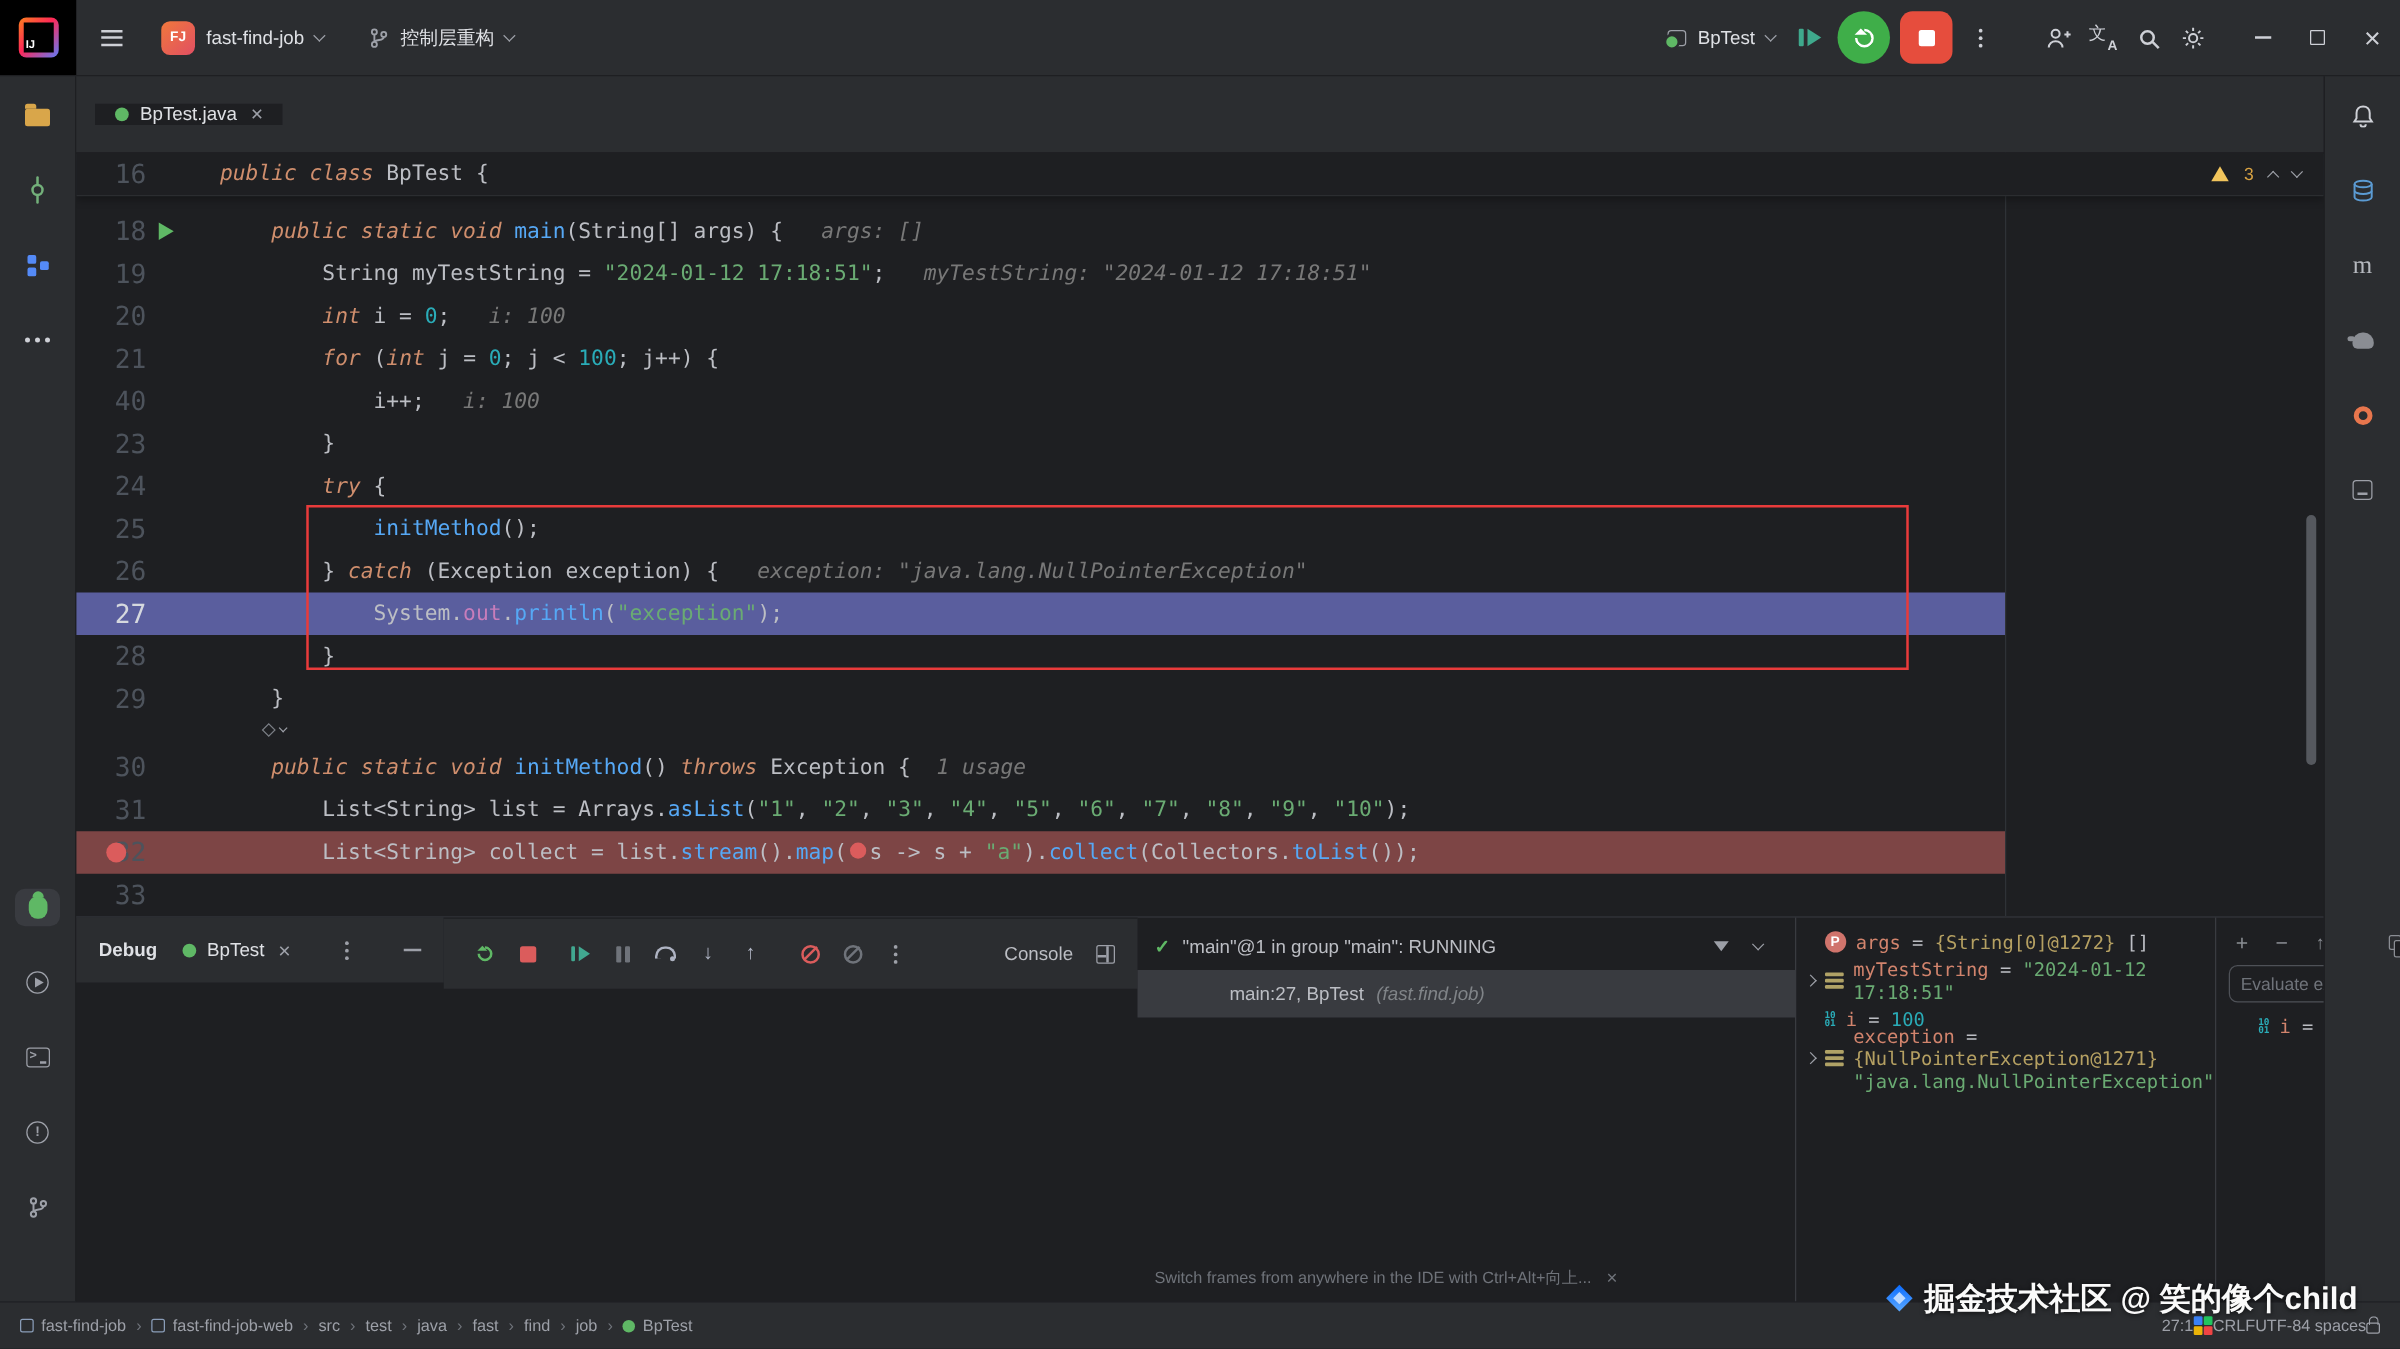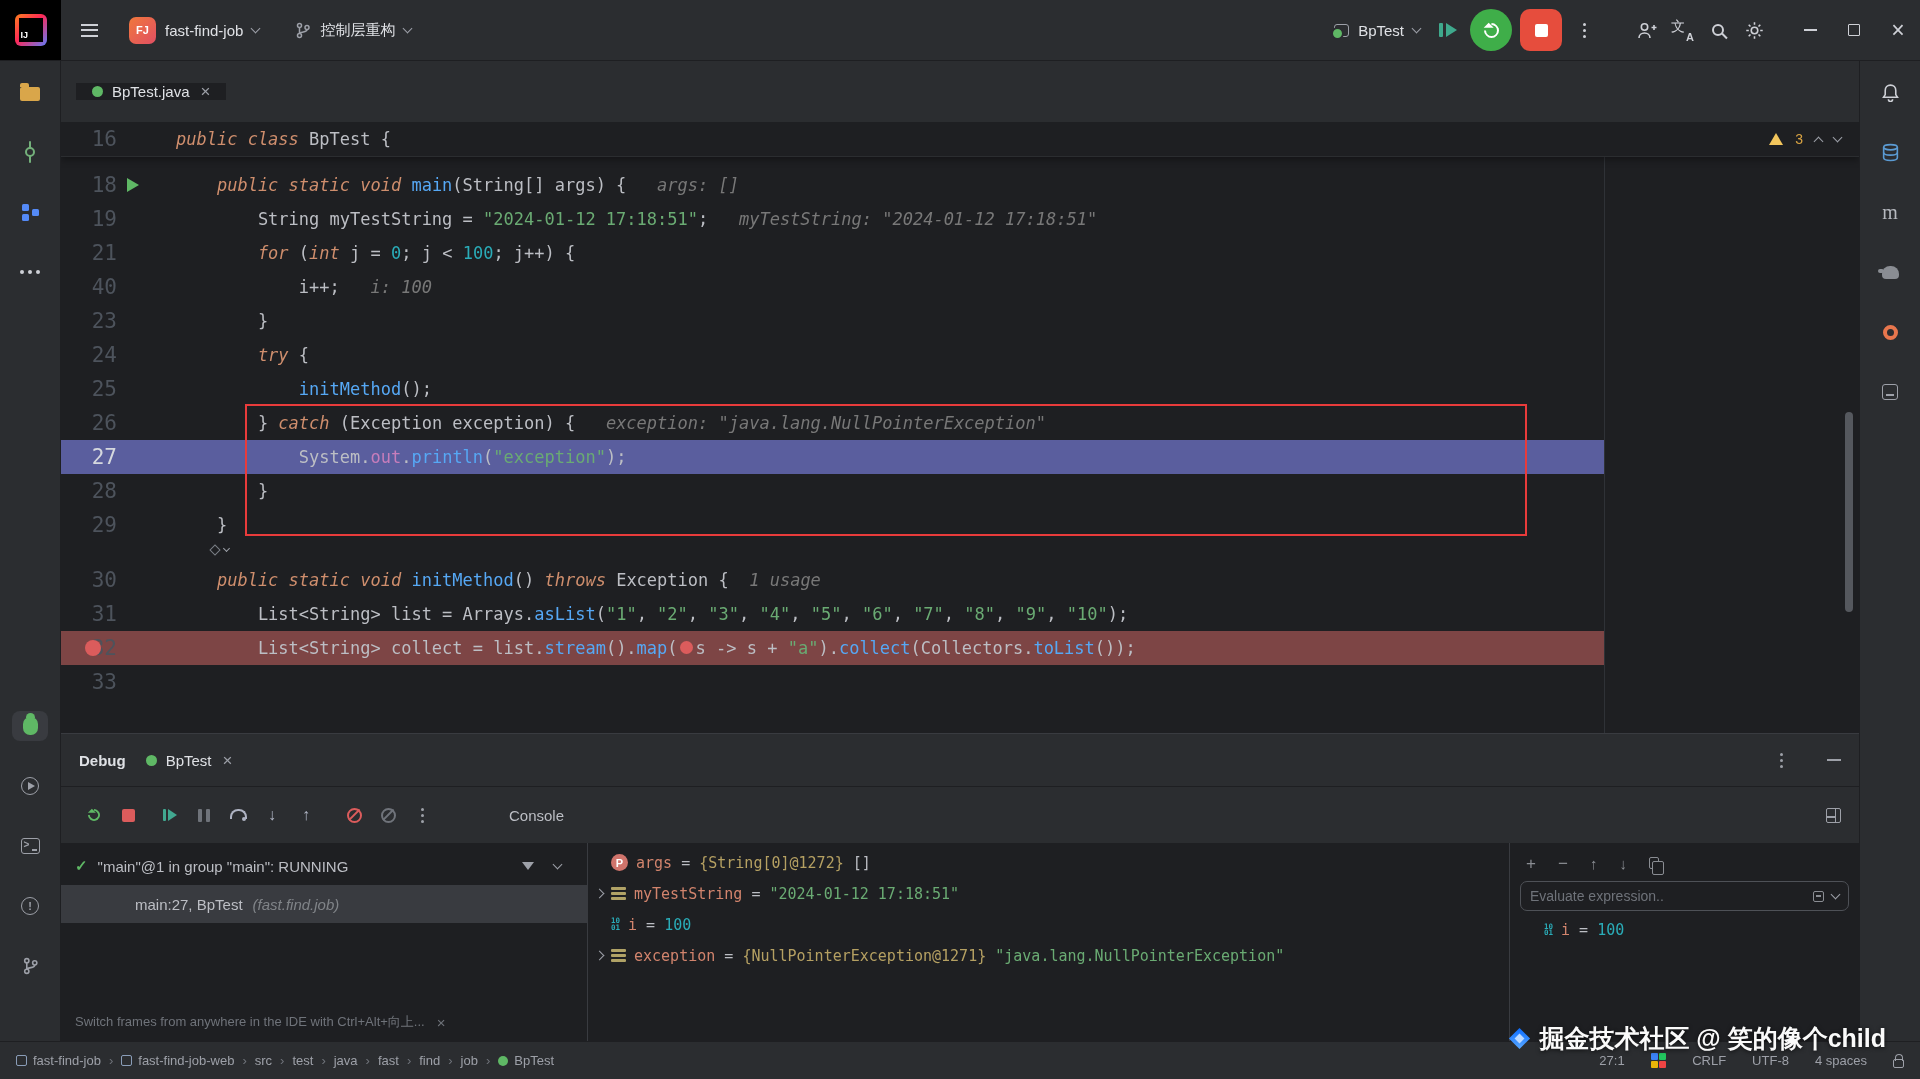--- a/index.html
+++ b/index.html
@@ -110,21 +110,21 @@
 .seg-vo{color:#b5a062}
 .lambda-bp{display:inline-block;width:13px;height:13px;border-radius:50%;background:#db5c5c;vertical-align:middle;margin:0 3px 3px 2px}
 .inlay-ico{position:absolute;left:150px;top:4px;display:flex;align-items:center;gap:5px}
 .inlay-diamond{width:8px;height:8px;border:1.5px solid #7a7e85;transform:rotate(45deg);display:inline-block}
 .annotation-box{position:absolute;left:184px;top:282px;width:1282px;height:132px;border:2.5px solid #e93b3b;z-index:6;pointer-events:none}
 .scroll-thumb{position:absolute;right:6px;top:290px;width:8px;height:200px;background:#55585e;border-radius:4px;z-index:5}
 .inspect-widget{position:absolute;right:18px;top:0;height:34px;display:flex;align-items:center;gap:12px;z-index:5}
 .warn-tri{width:0;height:0;border-left:7px solid transparent;border-right:7px solid transparent;border-bottom:12px solid #f2c55c}
 .warn-count{color:#d9a343;font-size:14px}
 
-.debug{height:308px;display:flex;flex-direction:column;border-top:1px solid #393b40;background:#1e1f22}
+.debug{height:308px;display:flex;flex-direction:row;border-top:1px solid #393b40;background:#1e1f22}
 .debug-header{height:52px;background:#2b2d30;display:flex;align-items:center;padding:0 18px;gap:20px}
 .dbg-label{font-size:15px;font-weight:bold;color:#dfe1e5}
 .dbg-tab{display:flex;align-items:center;gap:9px;font-size:15px}
 .min-bar2{width:14px;height:2px;background:#9da0a8;display:inline-block}
 .debug-toolbar{height:57px;background:#2b2d30;border-top:1px solid #1e1f22;display:flex;align-items:center;padding-left:16px}
 .dt-icon{width:34px;height:34px;display:flex;align-items:center;justify-content:center;border-radius:6px;flex:none}
 .restart-sm{width:12px;height:12px;border:2.2px solid #5fb865;border-radius:50%;border-top-color:transparent;position:relative;transform:rotate(-45deg)}
 .restart-sm::after{content:"";position:absolute;top:-6px;right:-3px;border:4px solid transparent;border-bottom-color:#5fb865;transform:rotate(45deg)}
 .stop-sq{width:13px;height:13px;background:#db5c5c;border-radius:2px}
 .resume-sm .bar{width:3px;height:12px;background:#41a890;border-radius:1px}
@@ -173,21 +173,21 @@
 .eval-ico{width:11px;height:11px;border:1.6px solid #8a8d93;border-radius:2px;position:relative}
 .eval-ico::after{content:"";position:absolute;left:1.5px;top:3.5px;width:5px;height:1.6px;background:#8a8d93}
 #watch-rows{margin-top:4px}
 .watch-row{height:30px;display:flex;align-items:center;gap:8px;padding-left:24px;font-family:"DejaVu Sans Mono",monospace;font-size:15px}
 
 .statusbar{height:38px;background:#2b2d30;border-top:1px solid #1e1f22;display:flex;align-items:center;padding:0 16px;font-size:13px;color:#9da0a8}
 #breadcrumbs{display:flex;align-items:center;gap:8px}
 .crumb{display:flex;align-items:center;gap:6px}
 .crumb-sep{color:#6f737a}
 .module-ico{width:11px;height:11px;border:1.5px solid #8a9db8;border-radius:2px;display:inline-block}
-.sb-right{display:flex;align-items:flex-end;gap:26px}
+.sb-right{display:flex;align-items:flex-start;}
 .ime-icon{display:grid;grid-template-columns:7px 7px;grid-template-rows:7px 7px;gap:1.5px}
 .ime-icon i{border-radius:1px}
 .ime-icon i:nth-child(1){background:#3b82f6}
 .ime-icon i:nth-child(2){background:#22c55e}
 .ime-icon i:nth-child(3){background:#eab308}
 .ime-icon i:nth-child(4){background:#ef4444}
 .lock-glyph{width:11px;height:9px;border:1.6px solid #9da0a8;border-radius:2px;position:relative;margin-top:5px}
 .lock-glyph::before{content:"";position:absolute;top:-6px;left:1px;width:6px;height:6px;border:1.6px solid #9da0a8;border-bottom:none;border-radius:4px 4px 0 0}
 
 .watermark{position:absolute;right:34px;bottom:24px;display:flex;align-items:center;gap:12px;z-index:50;pointer-events:none}
@@ -354,20 +354,21 @@
         <div class="inspect-widget">
           <span class="warn-tri"></span>
           <span class="warn-count">3</span>
           <span class="chev up"></span>
           <span class="chev"></span>
         </div>
       </div>
       <div id="code-lines">
           <div class="code-row"><div class="gutter"><span class="lnum">18</span><span class="run-icon"></span></div><span class="code-text"><span class="seg-k">    public static void </span><span class="seg-m">main</span><span class="seg-p">(String[] args) {</span><span class="seg-h">   args: []</span></span></div>
           <div class="code-row"><div class="gutter"><span class="lnum">19</span></div><span class="code-text"><span class="seg-p">        String myTestString = </span><span class="seg-s">"2024-01-12 17:18:51"</span><span class="seg-p">;</span><span class="seg-h">   myTestString: "2024-01-12 17:18:51"</span></span></div>
+          <div class="code-row"><div class="gutter"><span class="lnum">20</span></div><span class="code-text"><span class="seg-k">        int </span><span class="seg-p">i = </span><span class="seg-n">0</span><span class="seg-p">;</span><span class="seg-h">   i: 100</span></span></div>
           <div class="code-row"><div class="gutter"><span class="lnum">21</span></div><span class="code-text"><span class="seg-k">        for </span><span class="seg-p">(</span><span class="seg-k">int </span><span class="seg-p">j = </span><span class="seg-n">0</span><span class="seg-p">; j &lt; </span><span class="seg-n">100</span><span class="seg-p">; j++) {</span></span></div>
           <div class="code-row"><div class="gutter"><span class="lnum">40</span></div><span class="code-text"><span class="seg-p">            i++;</span><span class="seg-h">   i: 100</span></span></div>
           <div class="code-row"><div class="gutter"><span class="lnum">23</span></div><span class="code-text"><span class="seg-p">        }</span></span></div>
           <div class="code-row"><div class="gutter"><span class="lnum">24</span></div><span class="code-text"><span class="seg-k">        try </span><span class="seg-p">{</span></span></div>
           <div class="code-row"><div class="gutter"><span class="lnum">25</span></div><span class="code-text"><span class="seg-p">            </span><span class="seg-m">initMethod</span><span class="seg-p">();</span></span></div>
           <div class="code-row"><div class="gutter"><span class="lnum">26</span></div><span class="code-text"><span class="seg-p">        } </span><span class="seg-k">catch </span><span class="seg-p">(Exception exception) {</span><span class="seg-h">   exception: "java.lang.NullPointerException"</span></span></div>
           <div class="code-row"><div class="band execution"></div><div class="gutter"><span class="lnum active">27</span></div><span class="code-text"><span class="seg-p">            System.</span><span class="seg-f">out</span><span class="seg-p">.</span><span class="seg-m">println</span><span class="seg-p">(</span><span class="seg-s">"exception"</span><span class="seg-p">);</span></span></div>
           <div class="code-row"><div class="gutter"><span class="lnum">28</span></div><span class="code-text"><span class="seg-p">        }</span></span></div>
           <div class="code-row"><div class="gutter"><span class="lnum">29</span></div><span class="code-text"><span class="seg-p">    }</span></span></div>
           <div class="code-row inlay-row"><span class="inlay-ico"><span class="inlay-diamond"></span><span class="chev tiny"></span></span></div>

